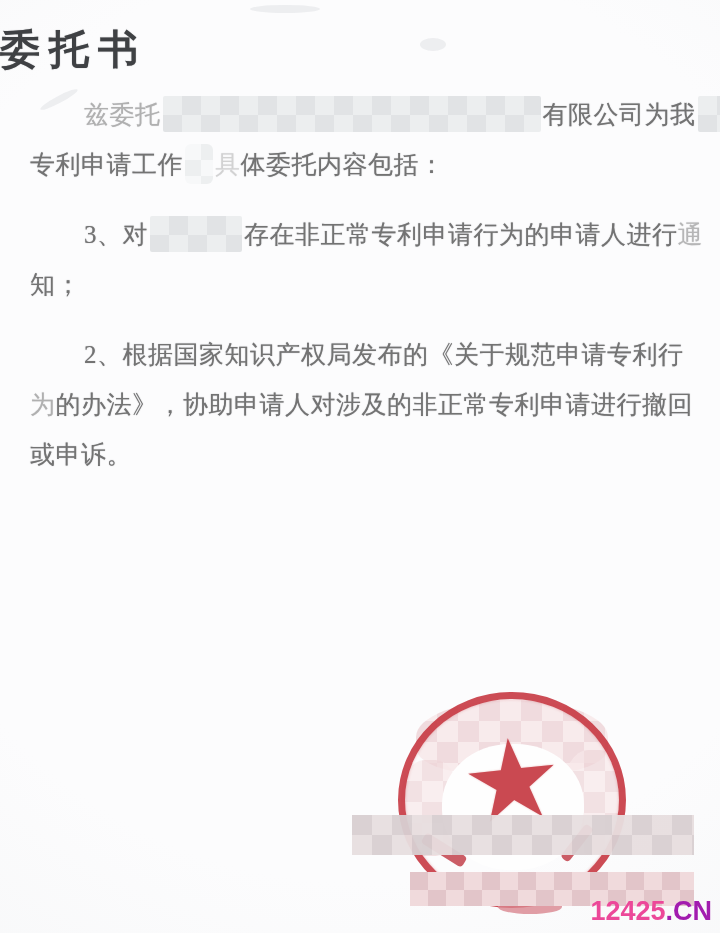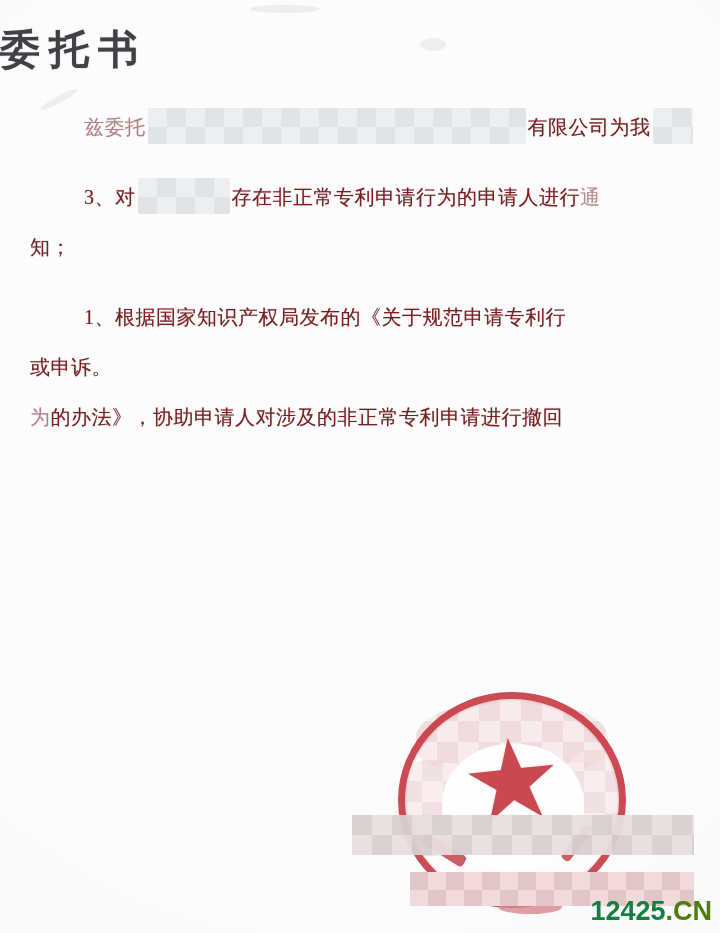--- a/index.html
+++ b/index.html
@@ -14,22 +14,22 @@
   
   .doc-title{
     position:absolute;top:22px;left:0;width:100%;
     text-align:left;font-size:40px;font-weight:bold;
     letter-spacing:9px;color:#3f4144;
     text-shadow:0 0 1px rgba(60,62,66,.55);
   }
 
   
   .doc-body{
-    position:absolute;top:102px;left:30px;right:6px;
-    font-size:20px;color:#7f1d1d;letter-spacing:.5px;
+    position:absolute;top:90px;left:30px;right:6px;
+    font-size:25px;color:#737373;letter-spacing:.5px;
     text-shadow:0 0 1px rgba(70,72,78,.5);
   }
   .line{height:50px;line-height:50px;white-space:nowrap;}
   .line.gap{margin-top:20px;}
   .line.indent{padding-left:54px;}
   .seg{display:inline;}
 
   
   .redact{
     display:inline-block;vertical-align:middle;height:36px;
@@ -91,41 +91,42 @@
     position:absolute;left:498px;top:900px;width:64px;height:14px;z-index:5;
     background:#d9868e;border-radius:0 0 50% 50%;opacity:.8;
   }
 
   
   .watermark{
     position:absolute;right:8px;top:896px;z-index:9;
     font-family:"Liberation Sans","DejaVu Sans",sans-serif;
     font-weight:bold;font-size:27px;letter-spacing:0;
   }
-  .watermark .num{color:#15803d;}
-  .watermark .suffix{color:#4d7c0f;}
+  .watermark .num{color:#ec4899;}
+  .watermark .suffix{color:#a21caf;}
 </style>
 </head>
 <body>
 
 <div class="page">
 
   <div class="smudge s1"></div>
   <div class="smudge s2"></div>
   <div class="smudge s3"></div>
 
   <div class="doc-title">委托书</div>
 
   <div class="doc-body">
       <div class="line indent"><span class="seg" style="opacity: 0.55;">兹委托</span><span class="redact" style="width: 378px;"></span><span class="seg">有限公司为我</span><span class="redact" style="width: 40px;"></span></div>
+      <div class="line"><span class="seg">专利申请工作</span><span class="redact light" style="width: 28px;"></span><span class="seg" style="opacity: 0.3;">具</span><span class="seg">体委托内容包括：</span></div>
       <div class="line gap indent"><span class="seg">3、对</span><span class="redact" style="width: 92px;"></span><span class="seg">存在非正常专利申请行为的申请人进行</span><span class="seg" style="opacity: 0.5;">通</span></div>
       <div class="line"><span class="seg">知；</span></div>
-      <div class="line gap indent"><span class="seg">1、根据国家知识产权局发布的《关于规范申请专利行</span></div>
+      <div class="line gap indent"><span class="seg">2、根据国家知识产权局发布的《关于规范申请专利行</span></div>
+      <div class="line"><span class="seg" style="opacity: 0.55;">为</span><span class="seg">的办法》，协助申请人对涉及的非正常专利申请进行撤回</span></div>
       <div class="line"><span class="seg">或申诉。</span></div>
-      <div class="line"><span class="seg" style="opacity: 0.55;">为</span><span class="seg">的办法》，协助申请人对涉及的非正常专利申请进行撤回</span></div>
     </div>
 
   <div class="seal">
     <div class="seal-mosaic top"></div>
     <div class="seal-mosaic left"></div>
     <div class="seal-mosaic right"></div>
     <div class="seal-center"></div>
     <div class="seal-star">★</div>
     <div class="seal-ring"></div>
   </div>

